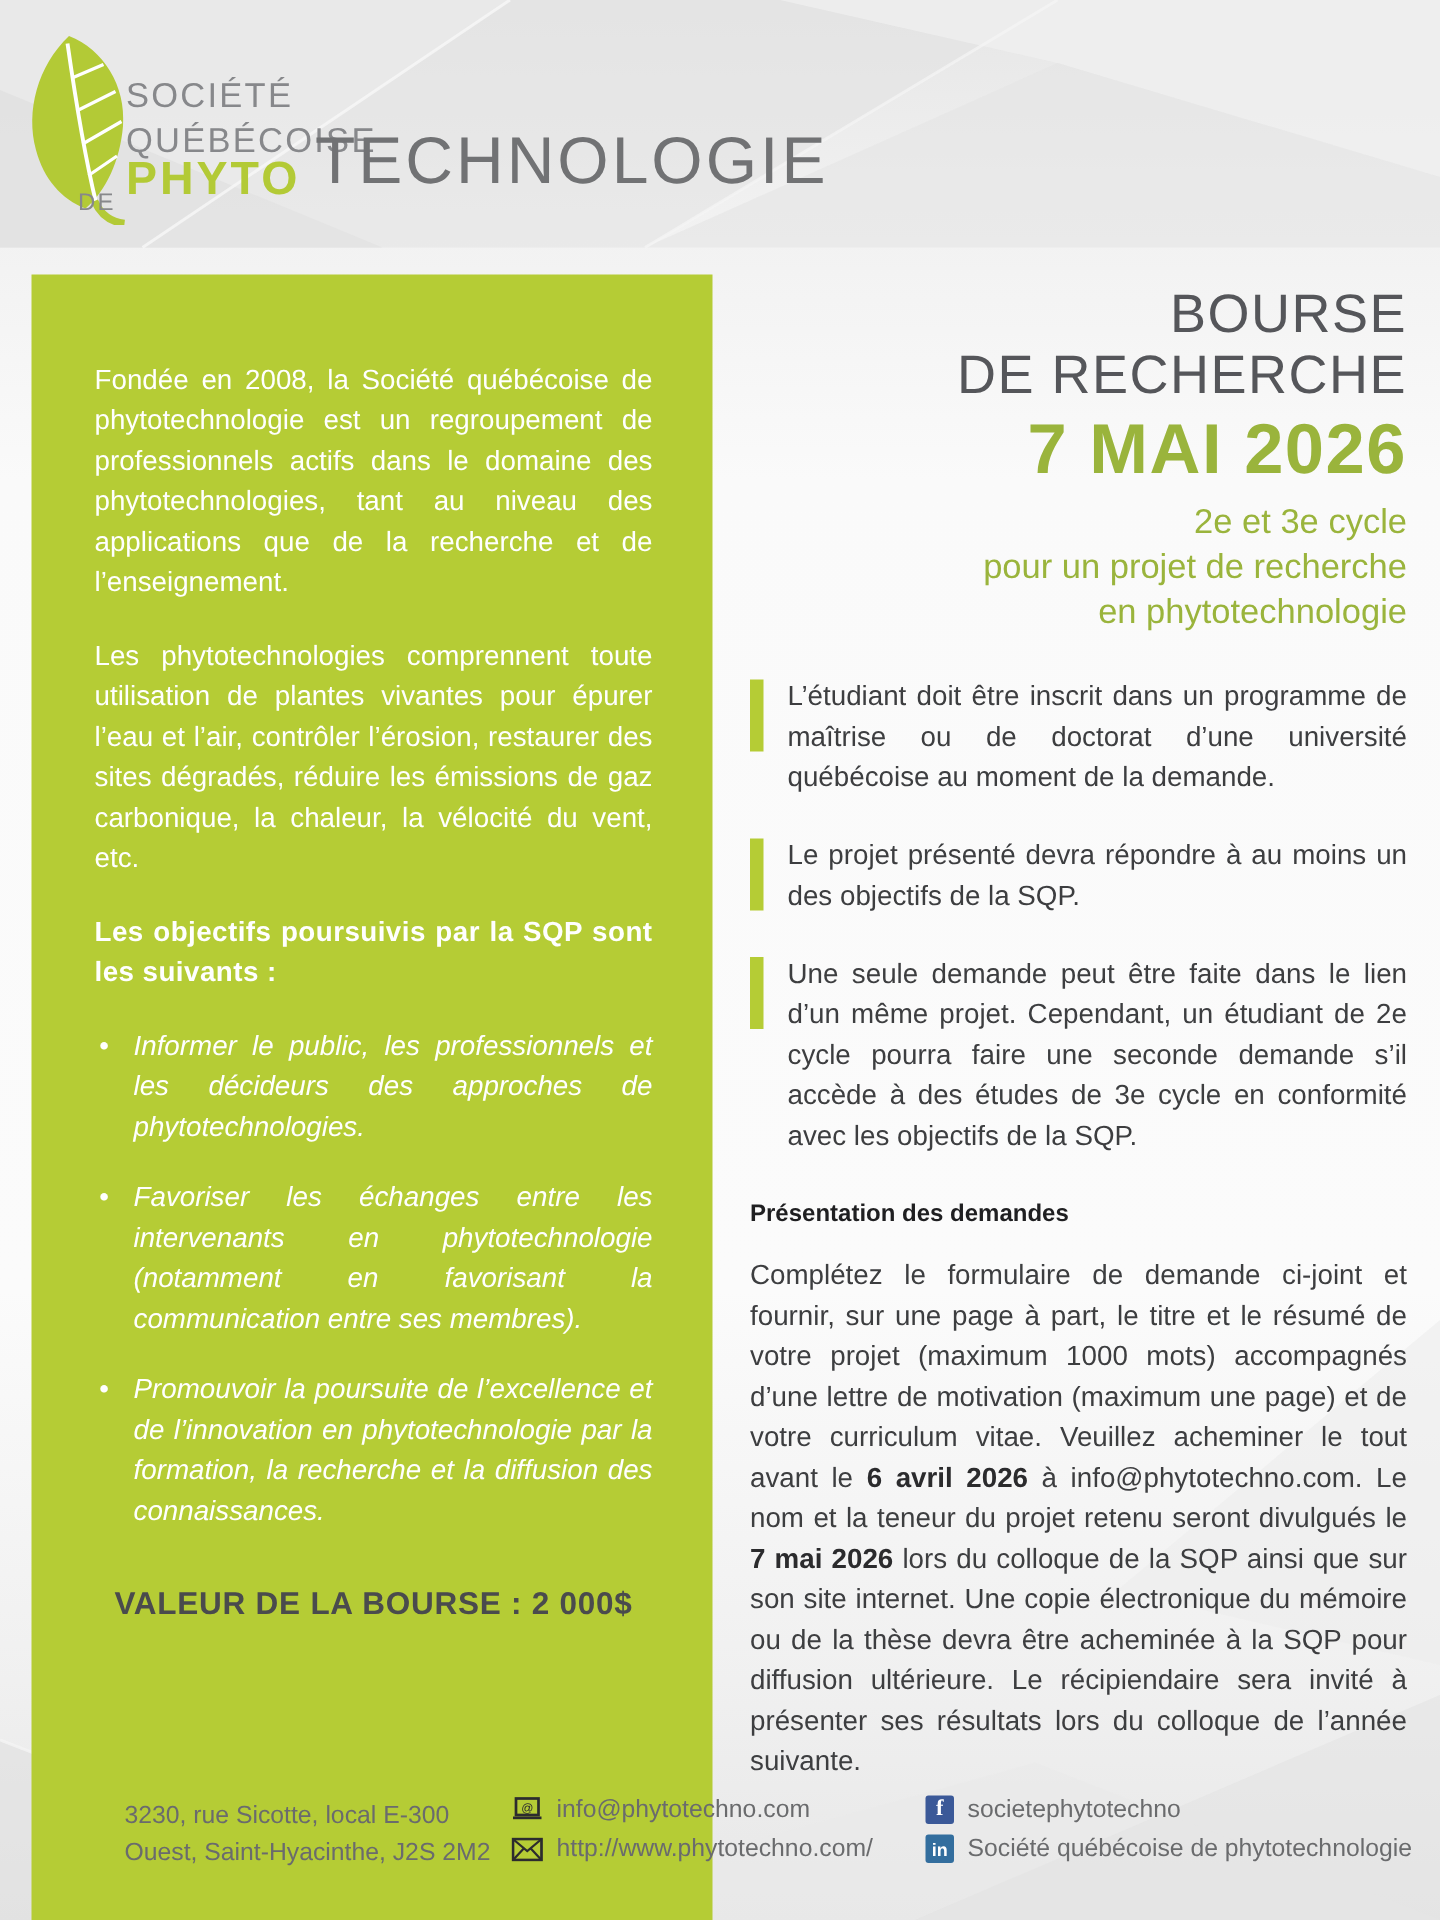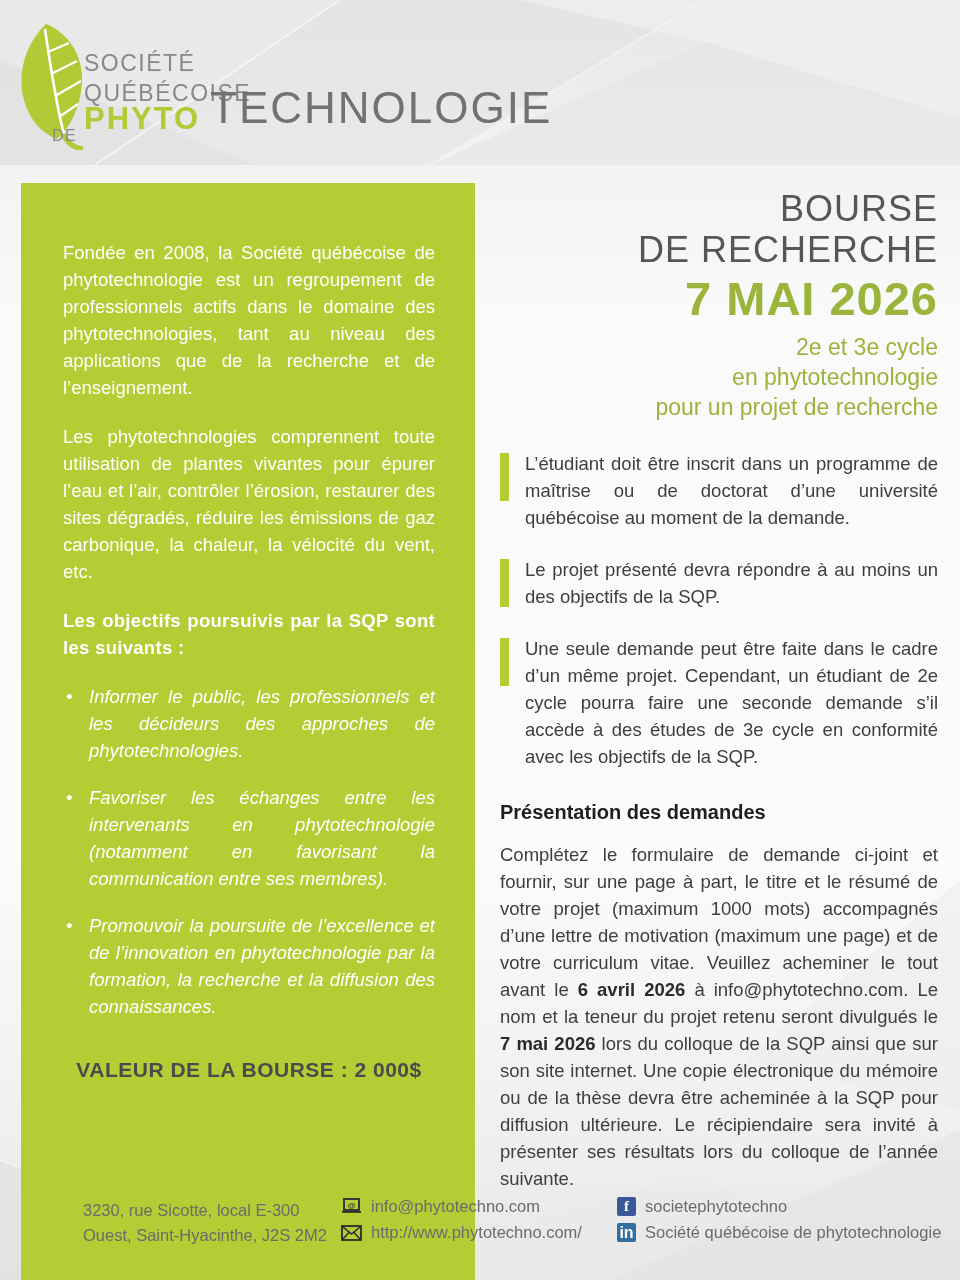--- a/index.html
+++ b/index.html
@@ -38,35 +38,35 @@
 
   
   .right-col { position:absolute; left:500px; top:188px; width:438px; z-index:1; }
   .rc-title { text-align:right; color:#55565a; font-size:36px; line-height:41px; letter-spacing:1px; }
   .rc-date  { text-align:right; color:#9ab43c; font-size:47px; line-height:54px; font-weight:bold; letter-spacing:1px; margin-top:2px; }
   .rc-sub   { text-align:right; color:#9ab43c; font-size:23px; line-height:30px; margin-top:6px; }
   .rc-reqs  { margin-top:28px; }
   .req { position:relative; padding-left:25px; margin-bottom:25px; color:#3d3e40;
          font-size:18.5px; line-height:27px; text-align:justify; }
   .req::before { content:""; position:absolute; left:0; top:3px; width:9px; height:48px; background:#b5cc35; }
-  .pres-heading { font-weight:bold; color:#1f1f21; font-size:20px; margin:31px 0 17px 0; }
+  .pres-heading { font-weight:bold; color:#1f1f21; font-size:16px; margin:31px 0 17px 0; }
   .pres-body { color:#3d3e40; font-size:18.5px; line-height:27px; text-align:justify; }
   .pres-body strong { color:#2b2b2d; }
 
   
   .footer-addr { position:absolute; left:83px; top:1198px; font-size:16.5px; line-height:25px; color:#6a6b6d; z-index:1; }
   .footer-contact { position:absolute; left:341px; top:1197px; z-index:1; }
   .footer-social  { position:absolute; left:617px; top:1197px; z-index:1; }
   .f-row { display:flex; align-items:center; margin-bottom:7px; }
   .f-row .f-ic { flex:0 0 auto; margin-right:9px; display:flex; }
   .f-row .f-tx { font-size:16.5px; color:#6a6b6d; white-space:nowrap; }
   .sq-ic { width:19px; height:19px; display:flex; align-items:center; justify-content:center;
            color:#fff; font-weight:bold; border-radius:2px; }
   .fb { background:#3b5998; font-size:15px; font-family:"Liberation Serif", serif; }
-  .li { background:#336e9e; font-size:16px; }
+  .li { background:#336e9e; font-size:12px; }
 </style>
 </head>
 <body>
 
 <svg class="bg-texture" width="960" height="1280" viewBox="0 0 960 1280">
   <polygon points="0,0 340,0 95,165 0,165" fill="#e9e9e9" opacity="0.9"></polygon>
   <polygon points="0,60 0,165 255,165" fill="#dddddd" opacity="0.55"></polygon>
   <polygon points="340,0 705,0 430,165 95,165" fill="#e2e2e2" opacity="0.55"></polygon>
   <polygon points="520,0 960,0 960,118 705,42" fill="#efefef" opacity="0.85"></polygon>
   <polygon points="705,42 960,118 960,165 430,165" fill="#e4e4e4" opacity="0.6"></polygon>
@@ -104,27 +104,27 @@
   </ul>
   <div class="value-line">VALEUR DE LA BOURSE : 2 000$</div>
 </div>
 
 <div class="right-col">
   <div class="rc-title">BOURSE</div>
   <div class="rc-title">DE RECHERCHE</div>
   <div class="rc-date">7 MAI 2026</div>
   <div class="rc-sub">
     <div>2e et 3e cycle</div>
+    <div>pour un projet de recherche</div>
     <div>en phytotechnologie</div>
-    <div>pour un projet de recherche</div>
   </div>
   <div class="rc-reqs">
     <div class="req">L’étudiant doit être inscrit dans un programme de maîtrise ou de doctorat d’une université québécoise au moment de la demande.</div>
     <div class="req">Le projet présenté devra répondre à au moins un des objectifs de la SQP.</div>
-    <div class="req">Une seule demande peut être faite dans le cadre d’un même projet. Cependant, un étudiant de 2e cycle pourra faire une seconde demande s’il accède à des études de 3e cycle en conformité avec les objectifs de la SQP.</div>
+    <div class="req">Une seule demande peut être faite dans le lien d’un même projet. Cependant, un étudiant de 2e cycle pourra faire une seconde demande s’il accède à des études de 3e cycle en conformité avec les objectifs de la SQP.</div>
   </div>
   <div class="pres-heading">Présentation des demandes</div>
   <div class="pres-body"><span>Complétez le formulaire de demande ci-joint et fournir, sur une page à part, le titre et le résumé de votre projet (maximum 1000 mots) accompagnés d’une lettre de motivation (maximum une page) et de votre curriculum vitae. Veuillez acheminer le tout avant le </span><strong>6 avril 2026</strong><span> à info@phytotechno.com. Le nom et la teneur du projet retenu seront divulgués le </span><strong>7 mai 2026</strong><span> lors du colloque de la SQP ainsi que sur son site internet. Une copie électronique du mémoire ou de la thèse devra être acheminée à la SQP pour diffusion ultérieure. Le récipiendaire sera invité à présenter ses résultats lors du colloque de l’année suivante.</span></div>
 </div>
 
 <div class="footer-addr">
   <div>3230, rue Sicotte, local E-300</div>
   <div>Ouest, Saint-Hyacinthe, J2S 2M2</div>
 </div>
 

